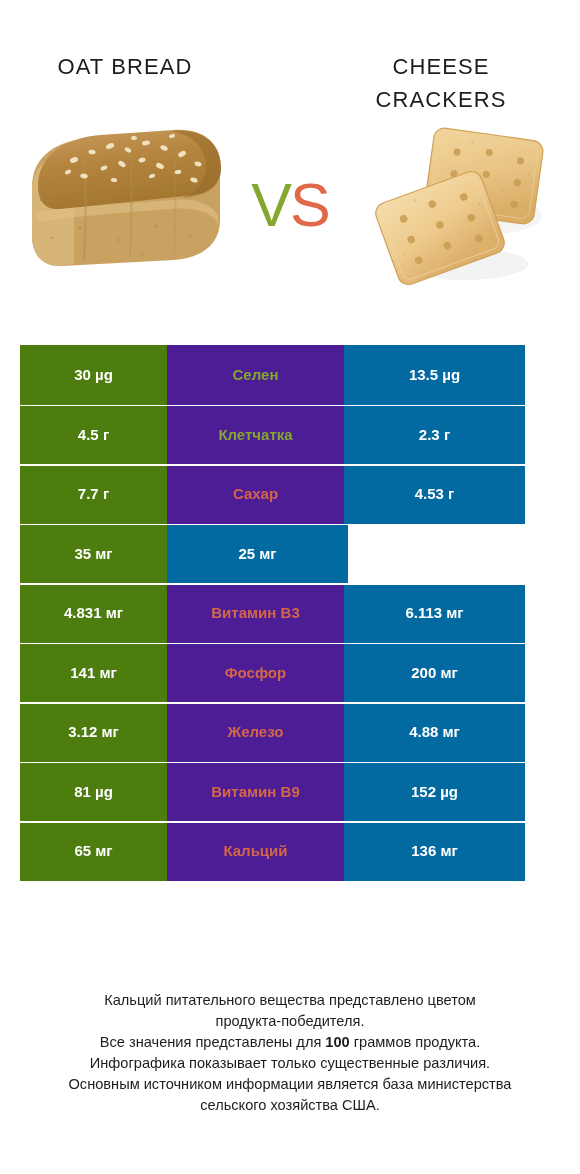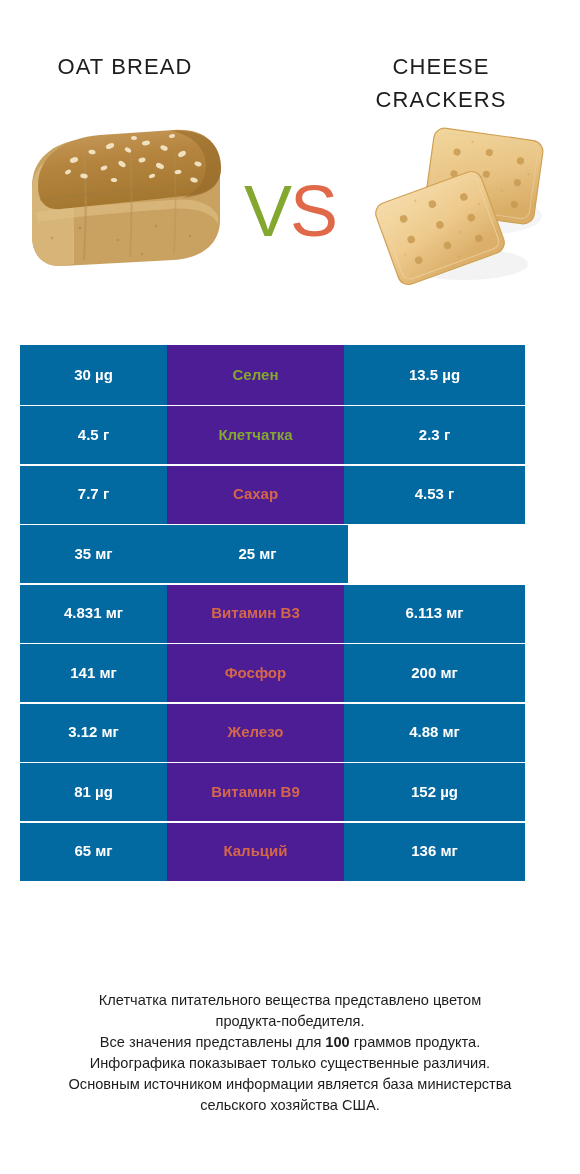--- a/index.html
+++ b/index.html
@@ -57,24 +57,24 @@
     position: absolute;
     left: 372px;
     top: 104px;
     width: 180px;
     height: 190px;
   }
 
   .vs {
     position: absolute;
     left: 232px;
-    top: 156px;
+    top: 150px;
     width: 116px;
     height: 110px;
-    font-size: 72px;
+    font-size: 61px;
     font-weight: 300;
     letter-spacing: -2px;
     line-height: 110px;
     text-align: center;
     font-family: "Liberation Sans", sans-serif;
   }
   .vs .v { color: #83a72f; }
   .vs .s { color: #e0694a; }
 
   
@@ -95,21 +95,21 @@
     display: flex;
     align-items: center;
     justify-content: center;
     font-size: 15px;
     font-weight: bold;
     box-sizing: border-box;
     height: 100%;
   }
   .cell-left {
     width: 147px;
-    background: #0369a1;
+    background: #4d7c0f;
     color: #ffffff;
   }
   .cell-mid {
     width: 177px;
     background: #4c1d95;
     font-size: 15px;
   }
   .cell-right {
     width: 181px;
     background: #0369a1;
@@ -367,19 +367,19 @@
     </div>
     <div class="row win-orange sep-orange">
       <div class="gapline"></div>
       <div class="cell cell-left">65 мг</div>
       <div class="cell cell-mid">Кальций</div>
       <div class="cell cell-right">136 мг</div>
     </div>
   </div>
 
 <div class="footer">
-  <p>Клетчатка питательного вещества представлено цветом</p>
+  <p>Кальций питательного вещества представлено цветом</p>
   <p>продукта-победителя.</p>
   <p><span>Все значения представлены для </span><b>100</b><span> граммов продукта.</span></p>
   <p>Инфографика показывает только существенные различия.</p>
   <p>Основным источником информации является база министерства</p>
   <p>сельского хозяйства США.</p>
 </div>
 
 </body></html>

